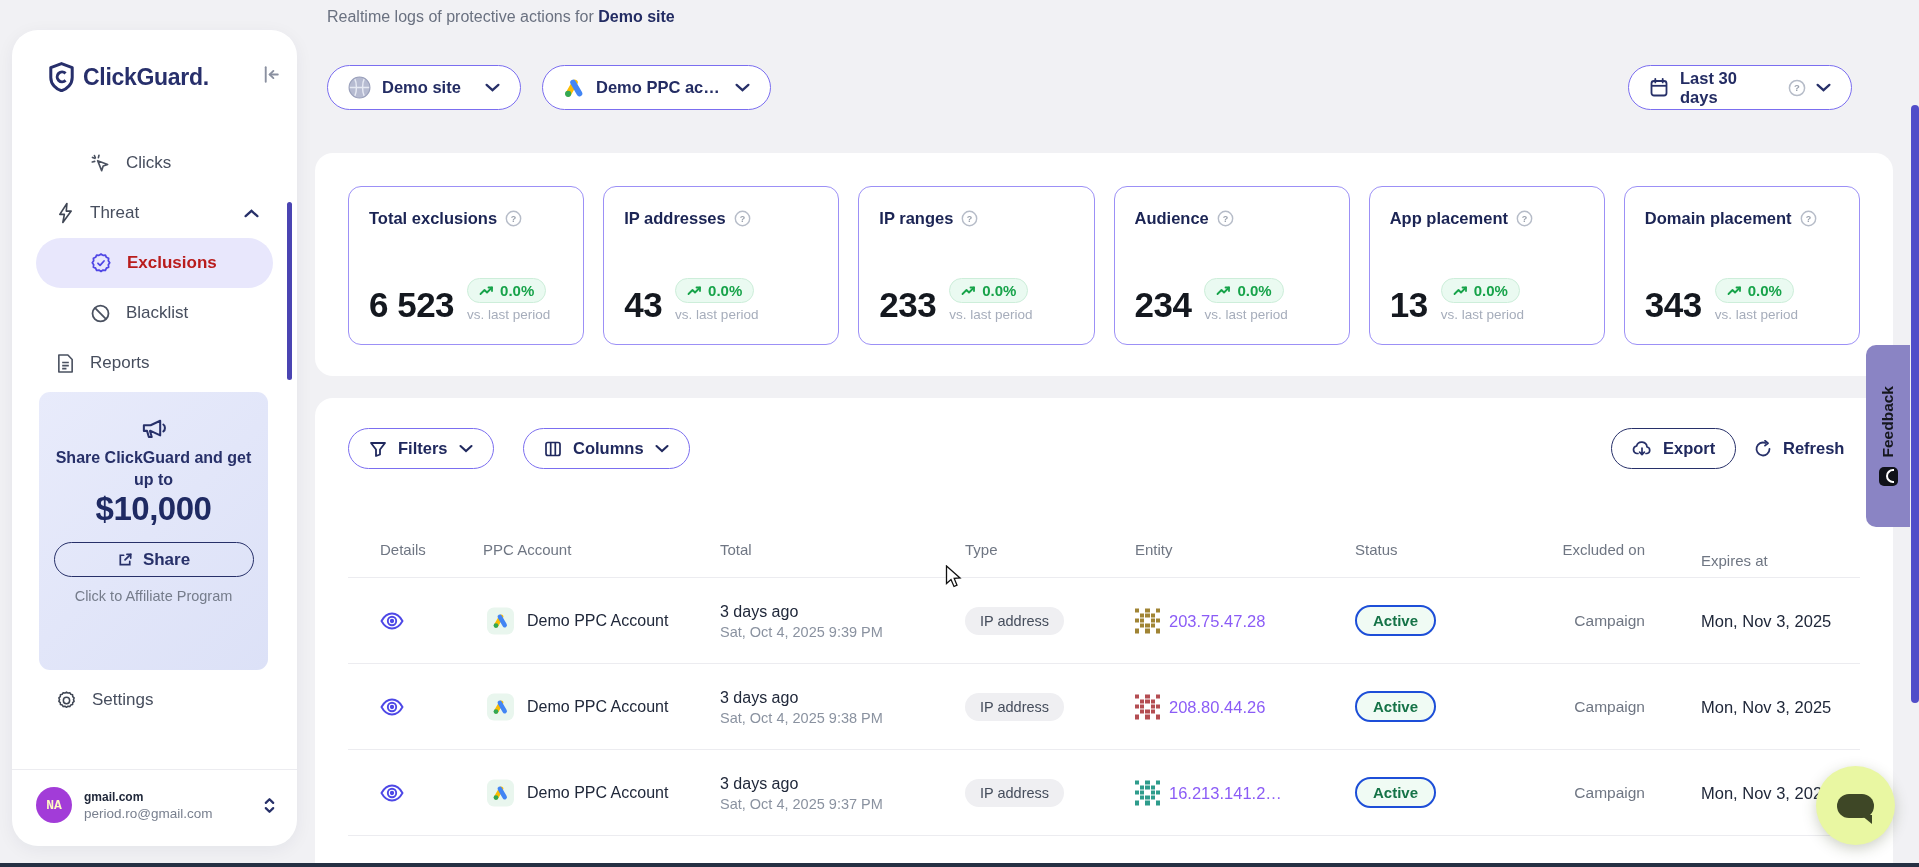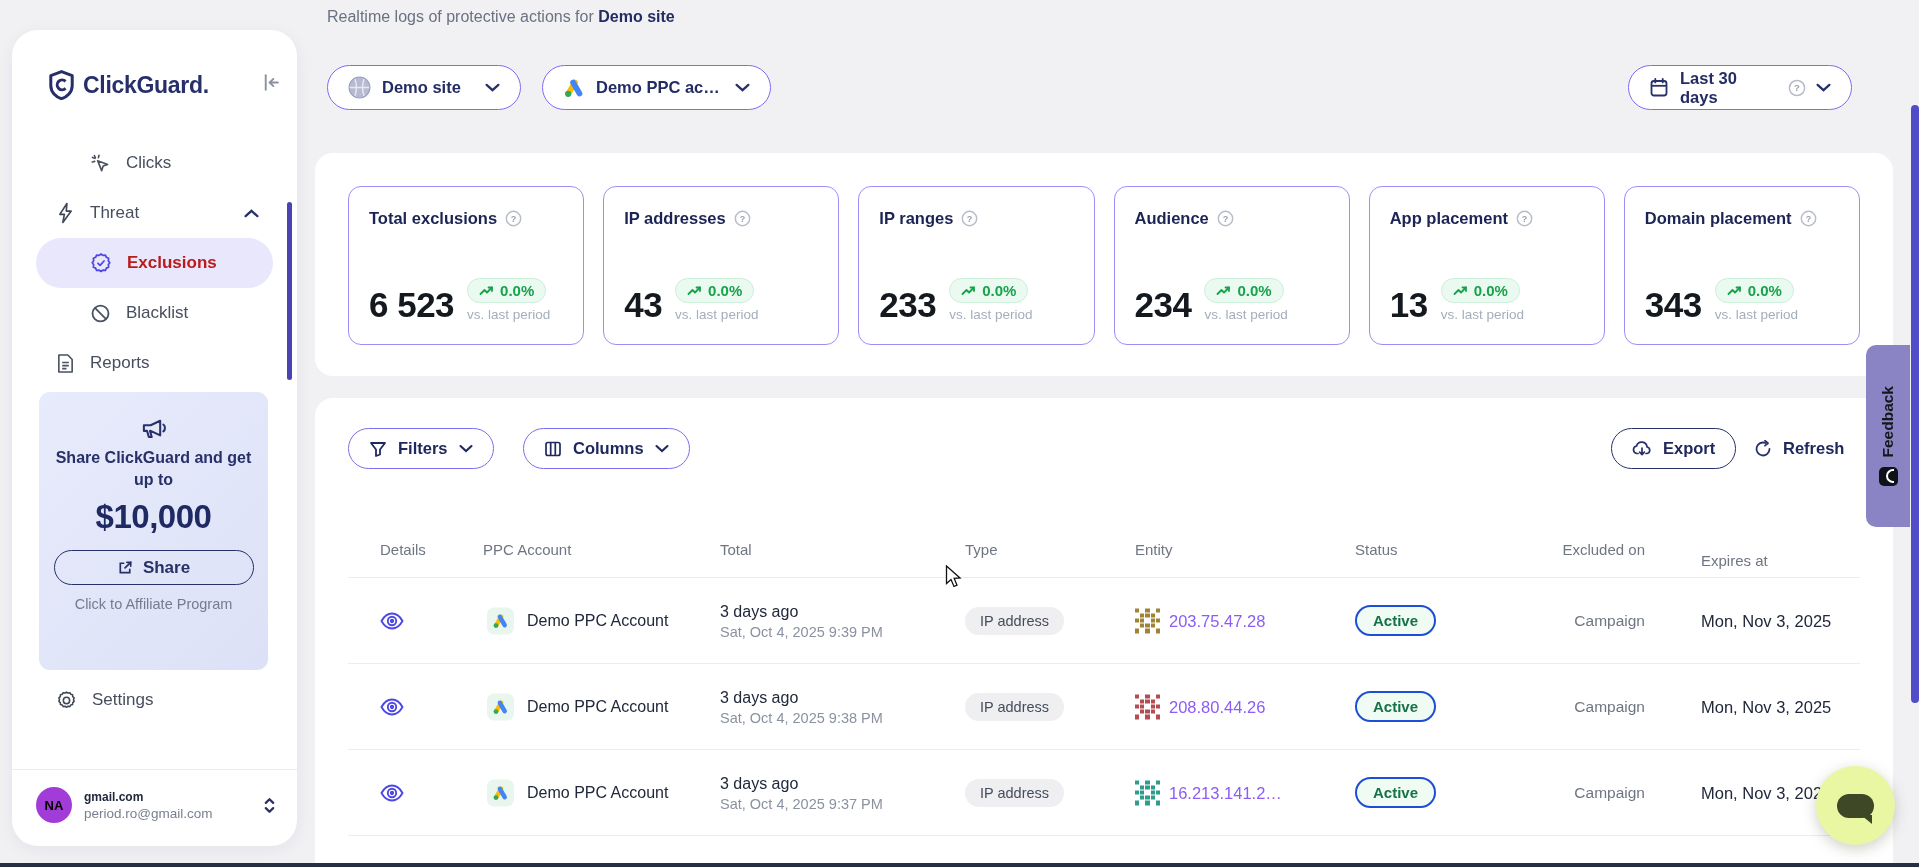--- a/index.html
+++ b/index.html
@@ -3,48 +3,48 @@
 <meta charset="utf-8">
 <style>
   * { margin:0; padding:0; box-sizing:border-box; }
   html,body { width:1919px; height:867px; overflow:hidden; }
   body { font-family:"Liberation Sans", sans-serif; background:#f1f1f4; position:relative; color:#232936; }
   .screen { position:absolute; inset:0; width:1919px; height:867px; }
 
   
   .sidebar { position:absolute; left:12px; top:30px; width:285px; height:816px;
              background:#ffffff; border-radius:26px; box-shadow:0 4px 18px rgba(25,30,70,.06); }
-  .logo-row { position:absolute; left:36px; top:40px; width:220px; display:flex; align-items:center; gap:8px; }
+  .logo-row { position:absolute; left:36px; top:32px; width:220px; display:flex; align-items:center; gap:8px; }
   .logo-text { font-size:23px; font-weight:800; color:#272f6b; letter-spacing:-.3px; }
   .collapse-btn { position:absolute; right:-14px; top:2px; cursor:pointer; }
   .nav { position:absolute; left:0; top:108px; width:100%; }
   .nav-item { position:relative; height:50px; display:flex; align-items:center; gap:15px;
               font-size:17px; color:#474e5e; cursor:pointer; padding-left:44px; }
   .nav-item.child { padding-left:78px; }
   .nav-item .chev { position:absolute; right:38px; }
   .nav-item.active { background:var(--active-nav-bg,#e8e7fc); margin:0 24px; padding-left:54px;
                      border-radius:26px; color:#b91c1c; font-weight:600; }
   .sb-scroll { position:absolute; right:5px; top:172px; width:5px; height:178px;
                background:#4a44b2; border-radius:3px; }
   .promo { position:absolute; left:27px; top:362px; width:229px; height:278px;
            background:linear-gradient(135deg,#e8ebfb,#dce1f7); border-radius:11px; text-align:center; }
   .promo-icon { margin:22px auto 6px; width:30px; }
   .promo-head { font-size:16px; line-height:1.35; color:#273069; font-weight:600; padding:0 14px; }
-  .promo-amount { font-size:33px; font-weight:700; color:#1f2a63; margin-top:8px; letter-spacing:-.5px; }
+  .promo-amount { font-size:33px; font-weight:700; color:#1f2a63; letter-spacing:-.5px; }
   .promo-share { margin:14px auto 0; width:200px; height:35px; border:1.5px solid #273069; border-radius:999px;
                  background:transparent; display:flex; align-items:center; justify-content:center; gap:9px;
                  font-size:17px; color:#273069; font-weight:600; cursor:pointer; font-family:inherit; }
   .promo-foot { margin-top:11px; font-size:14.5px; color:#757c8b; cursor:pointer; }
   .settings-row { position:absolute; left:0; top:645px; width:100%; height:50px; display:flex;
                   align-items:center; gap:15px; padding-left:44px; font-size:17px; color:#474e5e; cursor:pointer; }
   .user-divider { position:absolute; left:0; top:739px; width:100%; height:1px; background:#ececf0; }
   .user-row { position:absolute; left:24px; top:757px; width:240px; display:flex; align-items:center;
               gap:12px; cursor:pointer; }
-  .avatar { width:36px; height:36px; border-radius:50%; background:var(--avatar,#a23cd8); color:#000000;
-            display:flex; align-items:center; justify-content:center; font-size:13px; font-weight:600; flex:0 0 auto; }
+  .avatar { width:36px; height:36px; border-radius:50%; background:var(--avatar,#a23cd8); color:#fef9c3;
+            display:flex; align-items:center; justify-content:center; font-size:13px; font-weight:600; flex:0 0 auto;font-family:Liberation Mono, monospace; }
   .user-name { font-size:12px; font-weight:700; color:#20283a; }
   .user-email { font-size:13.5px; color:#79808f; margin-top:2px; }
   .user-chev { margin-left:auto; }
 
   
   .subtitle { position:absolute; left:327px; top:8px; font-size:16px; color:#6a7180; }
   .subtitle b { color:#232c63; font-weight:700; }
   .pill { position:absolute; top:65px; height:45px; background:#fff; border:1.5px solid var(--pill-border,#7b6ef0);
           border-radius:999px; display:flex; align-items:center; gap:11px; padding:0 20px;
           font-size:16.5px; font-weight:600; color:#232c63; cursor:pointer; }

